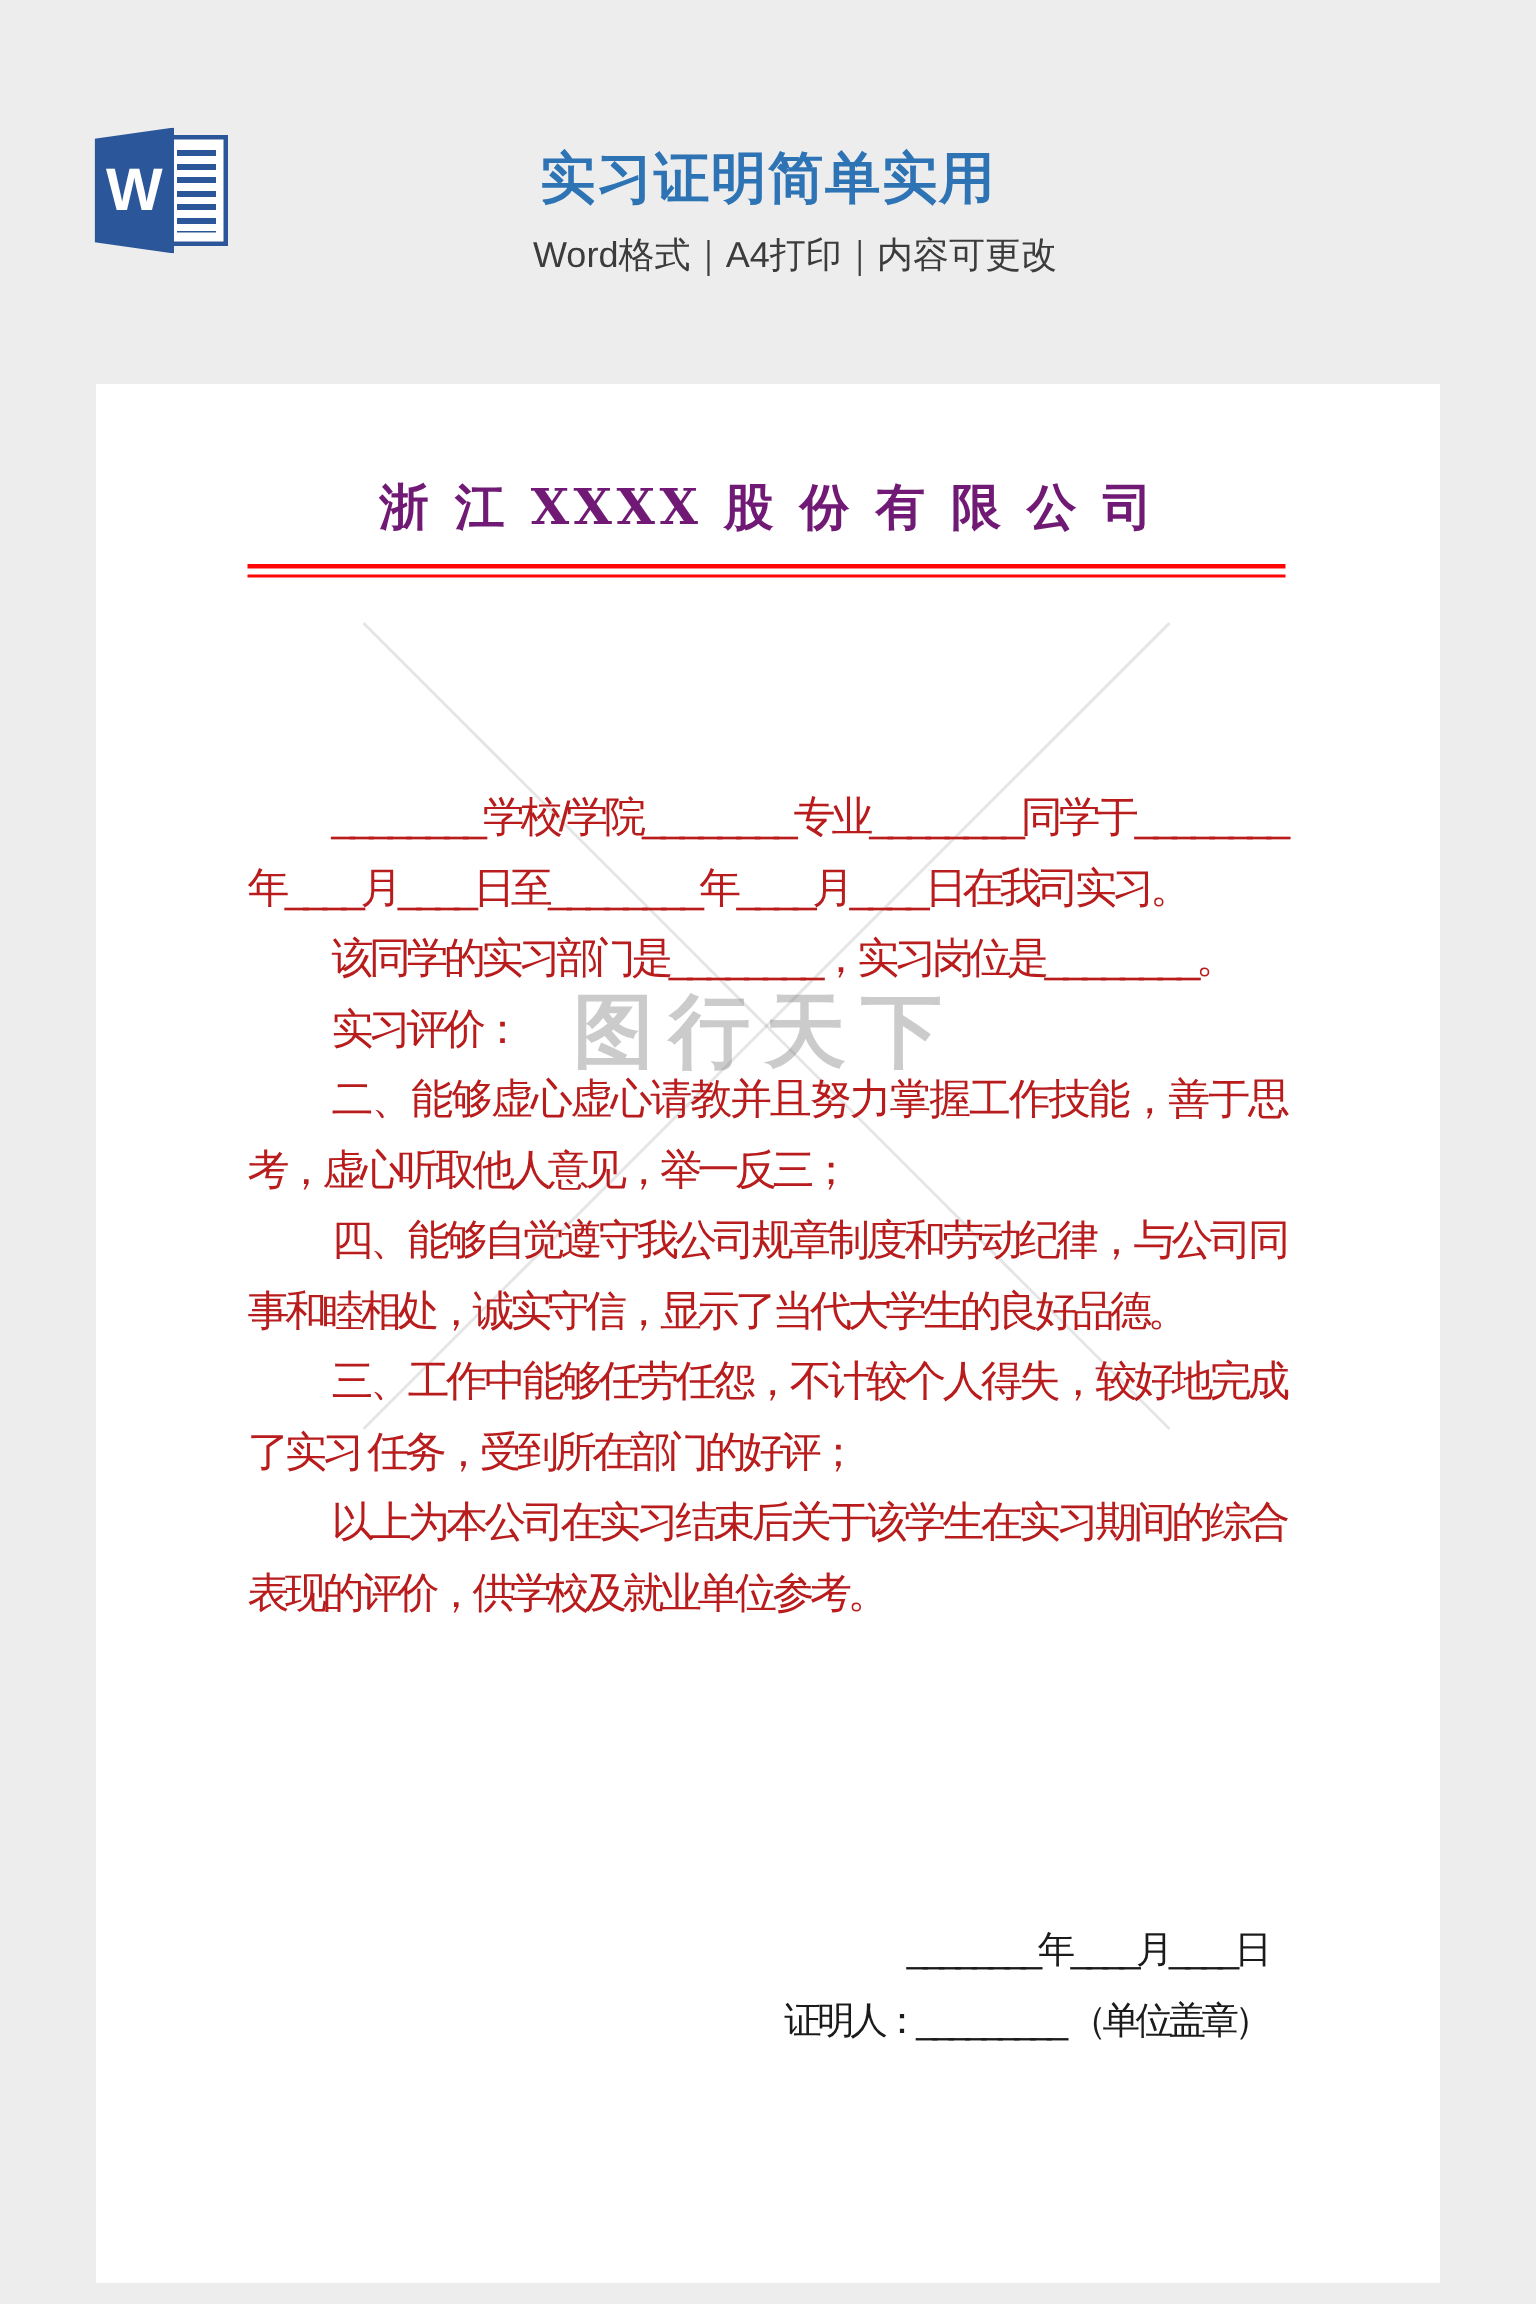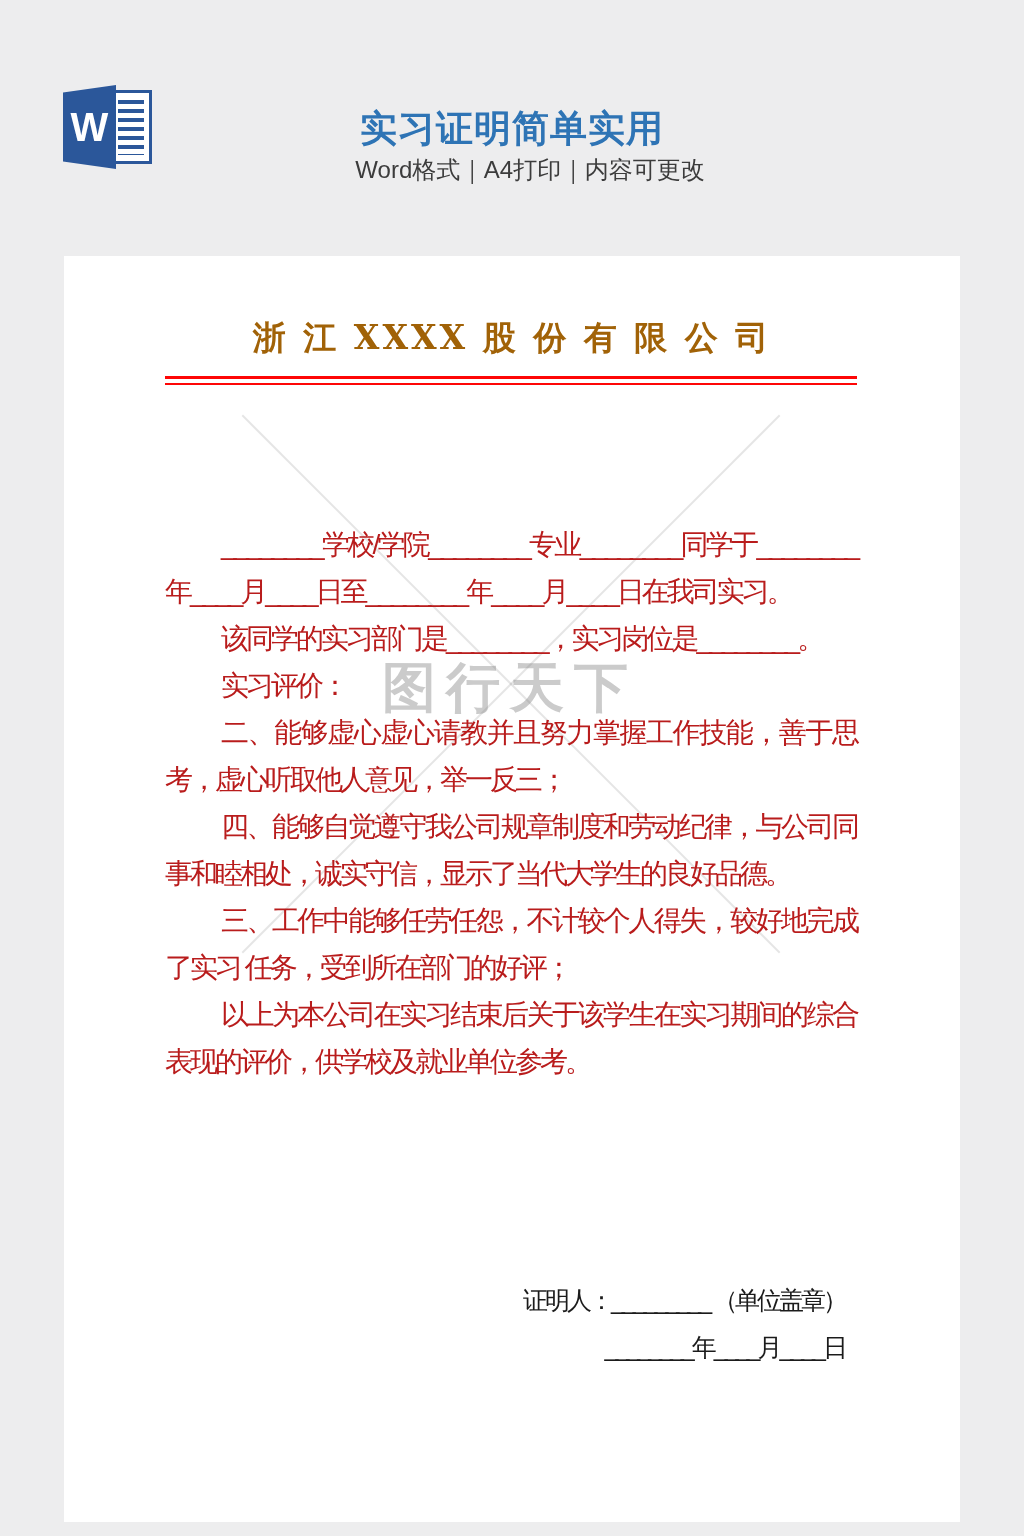--- a/index.html
+++ b/index.html
@@ -22,21 +22,21 @@
     background:repeating-linear-gradient(180deg,#2b579a 0 4px,transparent 4px 9px);
   }
   .word-icon .w-panel {
     position:absolute; left:0; top:0; width:53px; height:84px;
     background:#2b579a;
     clip-path:polygon(0 9%,100% 0,100% 100%,0 91%);
     display:flex; align-items:center; justify-content:center;
     color:#ffffff; font-size:40px; font-weight:bold;
   }
   .header-title {
-    position:absolute; top:104px; left:0; width:100%;
+    position:absolute; top:94px; left:0; width:100%;
     text-align:center; font-size:37px; font-weight:bold;
     color:#2e74b5; letter-spacing:1px;
   }
   .header-subtitle {
     position:absolute; top:154px; left:18px; width:100%;
     text-align:center; font-size:24px; color:#3c3c3c;
   }
 
   
   .page {
@@ -56,21 +56,21 @@
     font-size:54px; font-weight:bold; letter-spacing:10px;
     color:rgba(125,125,125,0.40);
     font-family:Liberation Sans, sans-serif;
     white-space:nowrap;
   }
 
   
   .company-name {
     position:absolute; top:60px; left:0; width:100%;
     text-align:center; font-size:33px; font-weight:bold;
-    color:#a16207; letter-spacing:3px;
+    color:#701a75; letter-spacing:3px;
     font-family:"DejaVu Serif","Liberation Serif",serif;
     white-space:nowrap;
   }
   .red-rule {
     position:absolute; top:120px; left:101px; width:692px;
     height:4px; box-sizing:content-box;
     border-top:3px solid #fe0606; border-bottom:2px solid #fe0606;
   }
   .doc-title {
     position:absolute; top:172px; left:0; width:100%;
@@ -122,17 +122,17 @@
     <p>________学校/学院________专业________同学于________年____月____日至________年____月____日在我司实习。</p>
     <p>该同学的实习部门是________，实习岗位是________。</p>
     <p>实习评价：</p>
     <p>二、能够虚心虚心请教并且努力掌握工作技能，善于思考，虚心听取他人意见，举一反三；</p>
     <p>四、能够自觉遵守我公司规章制度和劳动纪律，与公司同事和睦相处，诚实守信，显示了当代大学生的良好品德。</p>
     <p>三、工作中能够任劳任怨，不计较个人得失，较好地完成了实习 任务，受到所在部门的好评；</p>
     <p>以上为本公司在实习结束后关于该学生在实习期间的综合表现的评价，供学校及就业单位参考。</p>
   </div>
 
   <div class="signature">
+    <p>________年____月____日</p>
     <p>证明人：_________ （单位盖章）</p>
-    <p>________年____月____日</p>
   </div>
 
 </div>
 
 </body></html>

